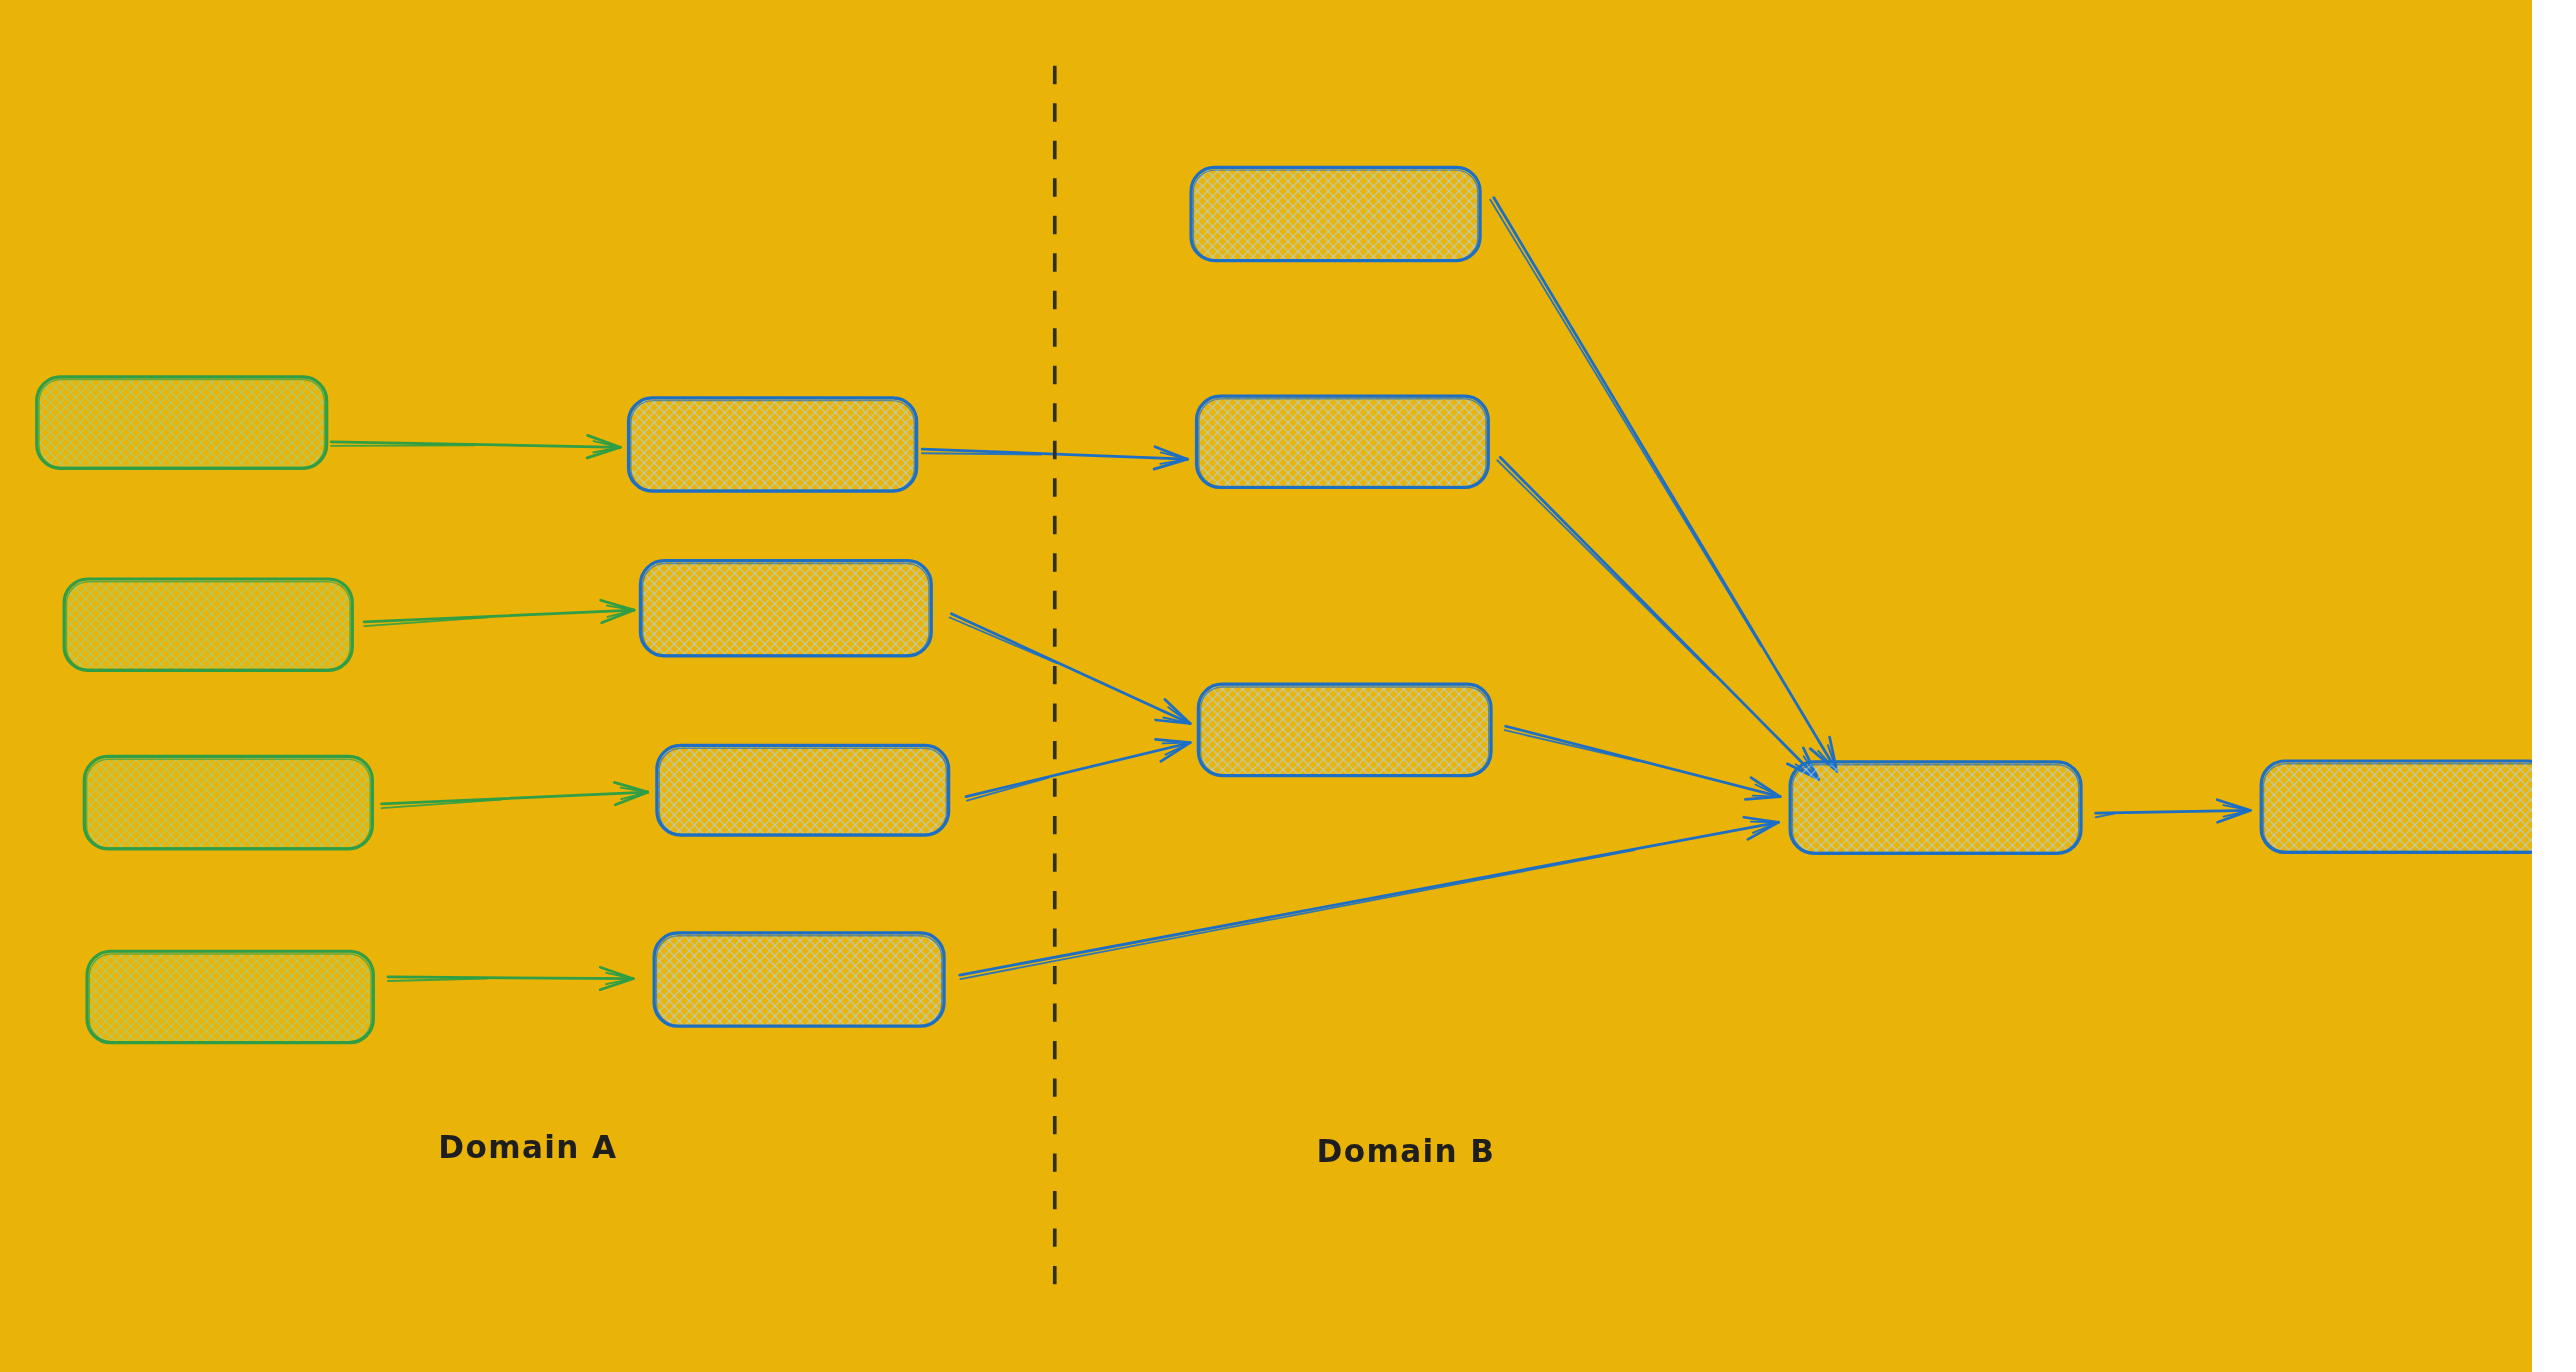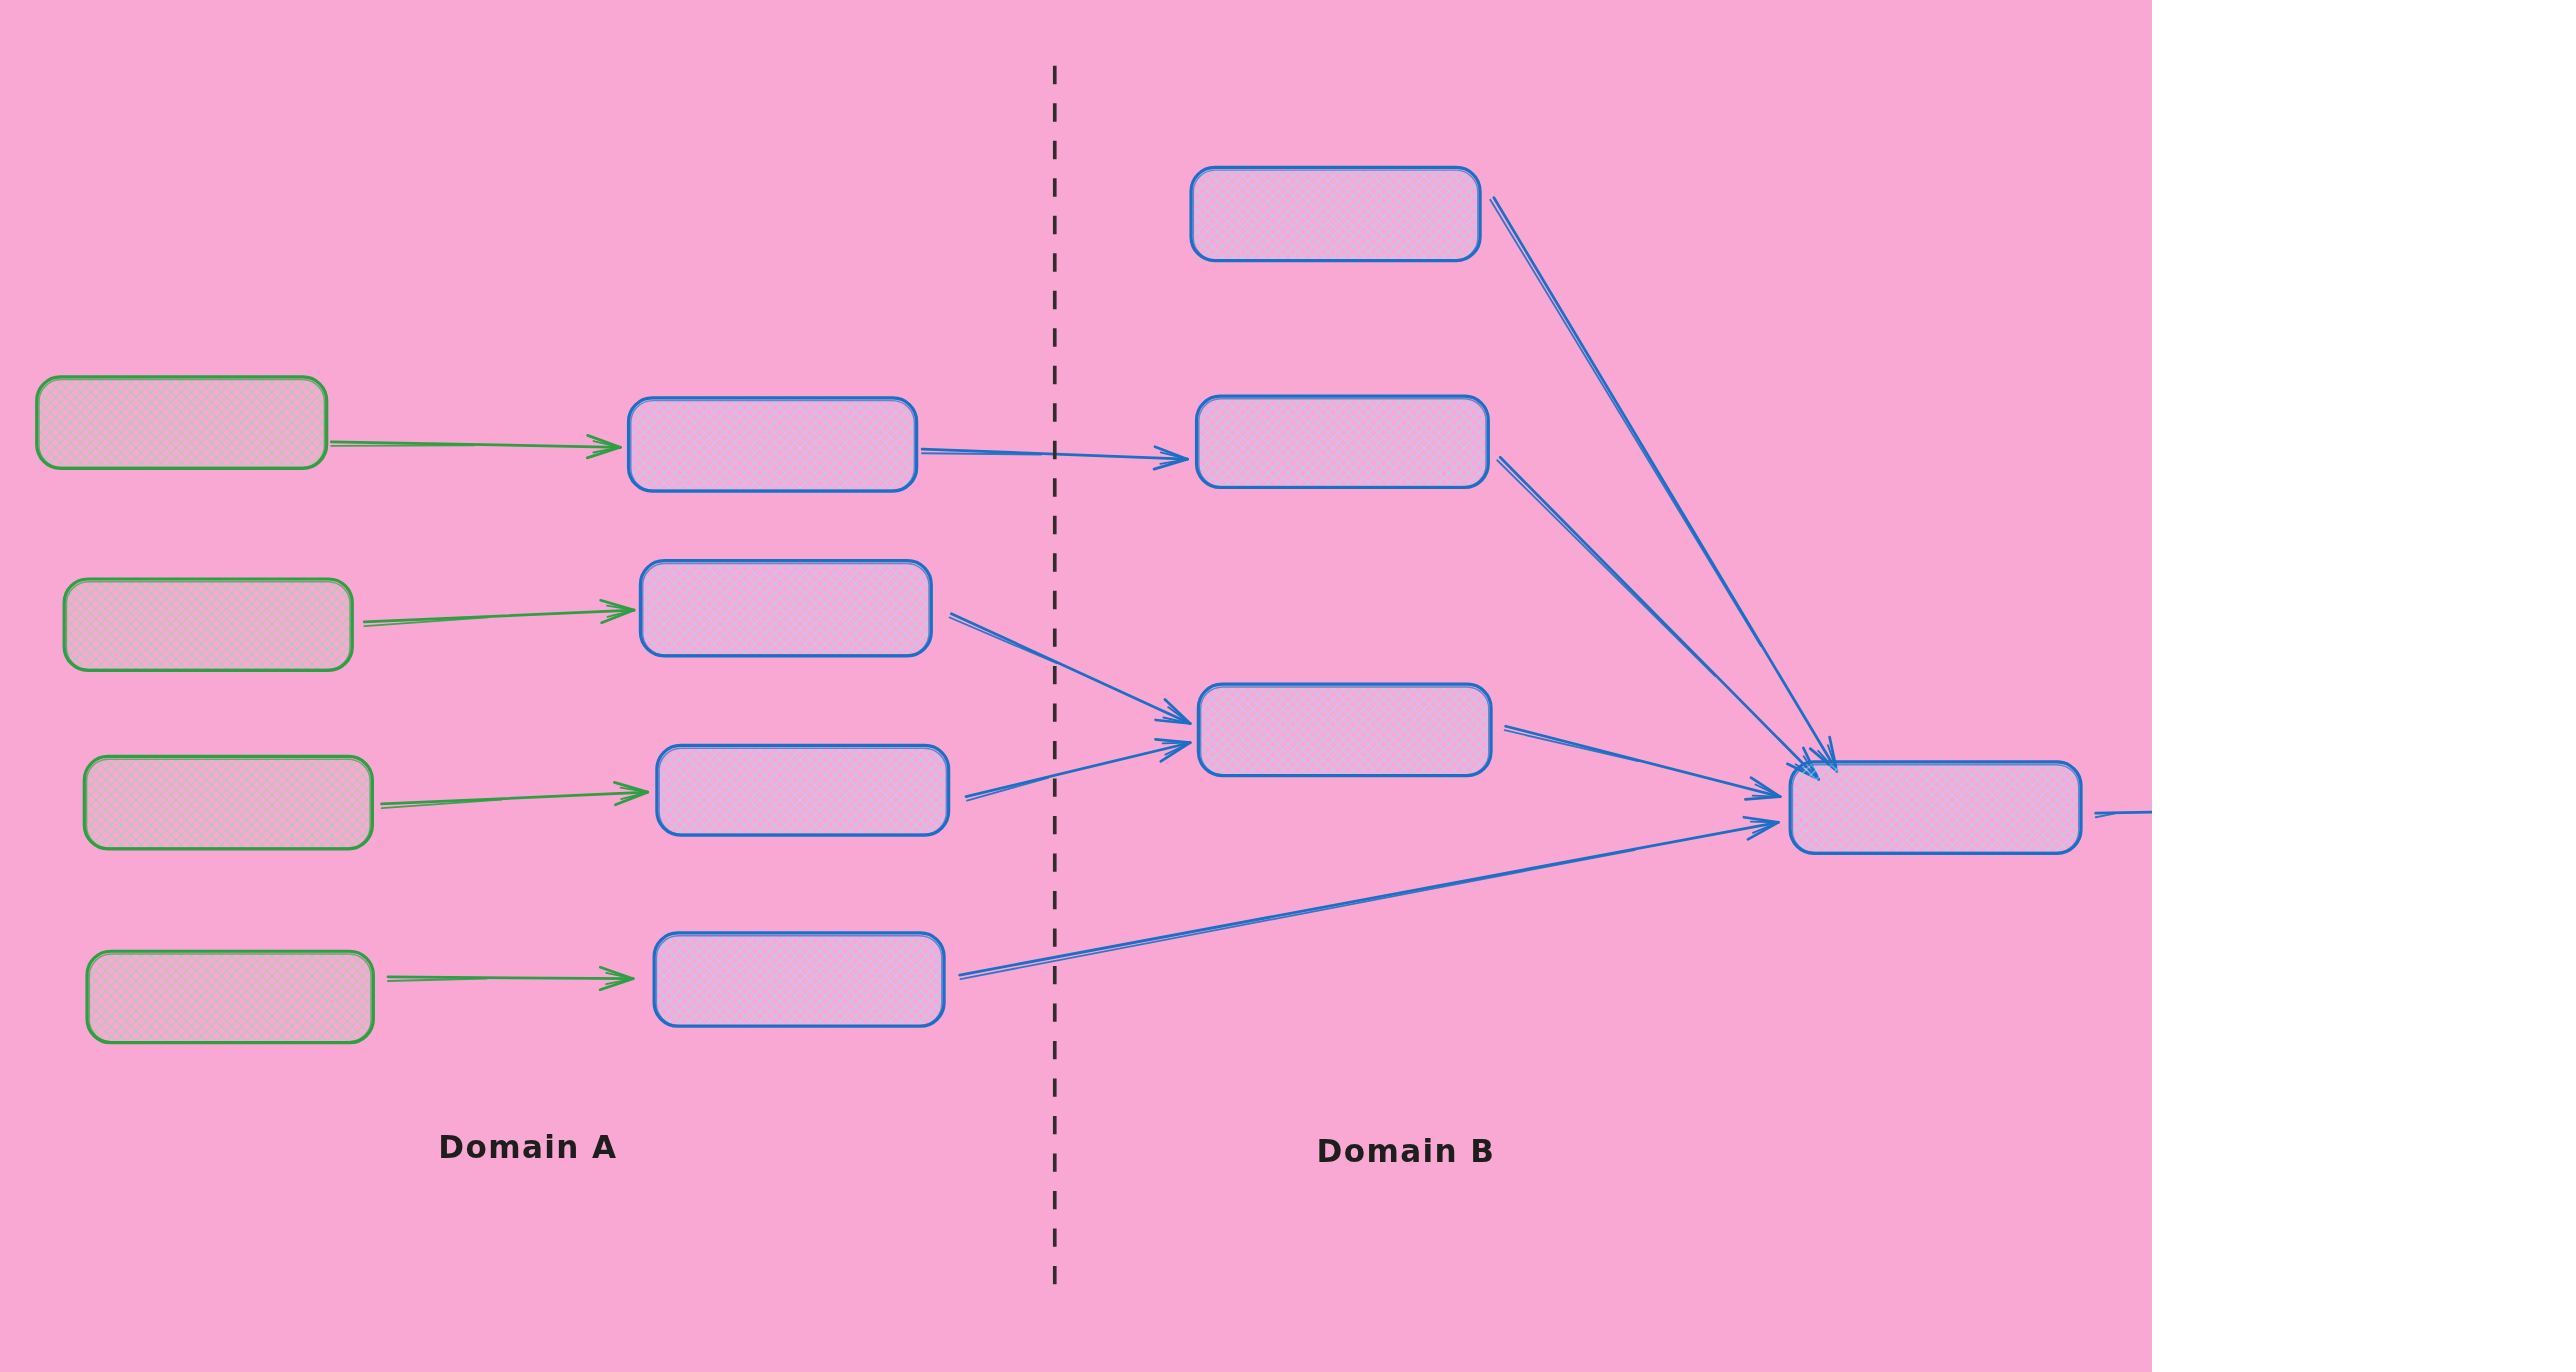--- a/index.html
+++ b/index.html
@@ -1,16 +1,16 @@
 <!DOCTYPE html>
 <html style="font-size:14.6px"><head>
 <meta charset="utf-8">
 <style>
   html,body{margin:0;padding:0;background:#ffffff;}
-  .stage{position:relative;width:2152px;height:1372px;background:#f9a8d4;overflow:hidden;
+  .stage{position:relative;width:2532px;height:1372px;background:#eab308;overflow:hidden;
          font-family:"DejaVu Sans", sans-serif;}
   svg{display:block;}
   text.domain-label{font-family:"DejaVu Sans", sans-serif;font-size:34px;font-weight:600;
                     letter-spacing:1.5px;fill:#1e1e1e;text-anchor:middle;}
   rect.node{stroke-width:3.5;}
   .edge-line{fill:none;stroke-linecap:round;}
 </style>
 </head>
 <body>
 

